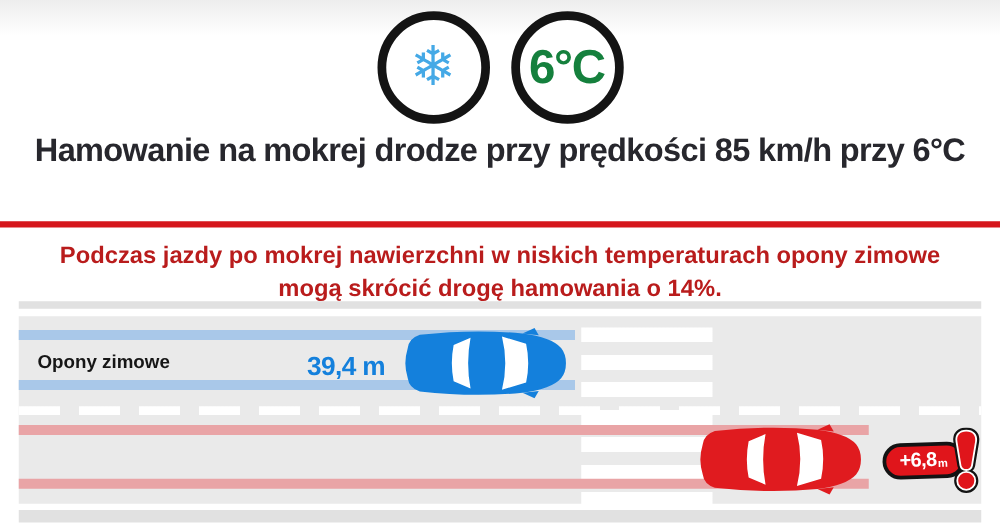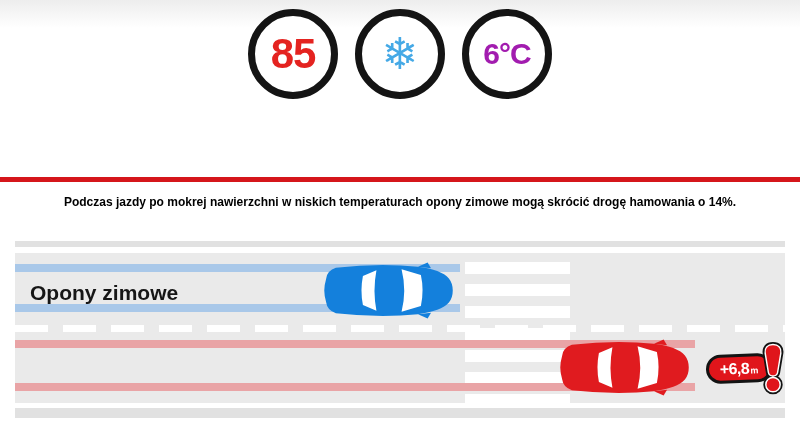--- a/index.html
+++ b/index.html
@@ -9,50 +9,50 @@
   
   .top-grad{position:absolute;left:0;top:0;width:800px;height:28px;
     background:linear-gradient(#ededed,#ffffff);}
 
   
   .badges{position:absolute;left:0;top:9px;width:800px;display:flex;justify-content:center;gap:17px;}
   .circle{width:76px;height:76px;border:7px solid #141414;border-radius:50%;background:#fff;
     display:flex;align-items:center;justify-content:center;}
   .circle .speed{color:#e42320;font-size:42px;font-weight:bold;letter-spacing:-1px;}
   .circle .snow{color:#45a9e6;font-size:44px;line-height:1;font-family:"DejaVu Sans", sans-serif;}
-  .circle .temp{color:#a21caf;font-size:30px;font-weight:bold;letter-spacing:-1px;}
+  .circle .temp{color:#15803d;font-size:38px;font-weight:bold;letter-spacing:-1px;}
 
   
   .title{position:absolute;left:0;top:106px;width:800px;text-align:center;}
   .title .inner{display:inline-block;max-width:780px;font-size:26px;font-weight:bold;
     letter-spacing:-0.5px;line-height:1.12;color:#27272d;}
   .divider{position:absolute;left:0;top:177px;width:800px;height:5px;background:#d5161b;}
 
   
   .subtitle{position:absolute;left:0;top:192px;width:800px;text-align:center;}
-  .subtitle .inner{display:inline-block;max-width:760px;font-size:12px;font-weight:bold;
-    line-height:1.4;color:#000000;}
+  .subtitle .inner{display:inline-block;max-width:760px;font-size:19px;font-weight:bold;
+    line-height:1.4;color:#b91c1c;}
 
   
   .road{position:absolute;left:0;top:0;width:800px;height:424px;}
   .shoulder{position:absolute;left:15px;width:770px;background:#e1e1e1;}
   .shoulder.top{top:241px;height:6px;}
   .shoulder.bottom{top:408px;height:10px;}
   .roadbed{position:absolute;left:15px;top:253px;width:770px;height:150px;background:#eaeaea;}
   .dashline{position:absolute;left:15px;top:325px;width:770px;height:7px;
     background:repeating-linear-gradient(90deg,#ffffff 0 33px,rgba(0,0,0,0) 33px 48px);}
   .zebra{position:absolute;left:465px;top:262px;width:105px;height:145px;
     background:repeating-linear-gradient(180deg,#ffffff 0 12px,rgba(0,0,0,0) 12px 22px);}
   .stripe{position:absolute;height:8px;}
   .stripe.blue{left:15px;width:445px;background:#a9c8e9;}
   .stripe.blue.s1{top:264px;} .stripe.blue.s2{top:304px;}
   .stripe.pink{left:15px;width:680px;background:#e9a4a6;}
   .stripe.pink.s1{top:340px;} .stripe.pink.s2{top:383px;}
 
-  .lane-label{position:absolute;left:30px;font-size:21px;font-weight:bold;color:#161616;}
+  .lane-label{position:absolute;left:30px;font-size:15px;font-weight:bold;color:#161616;}
   .lane-label.winter{top:281px;} .lane-label.summer{top:361px;}
   .dist{position:absolute;width:140px;text-align:right;font-size:21px;font-weight:bold;letter-spacing:-0.5px;}
   .dist.winter{left:168px;top:282px;color:#1480dc;}
   .dist.summer{left:418px;top:358px;color:#cf2027;}
 
   .car{position:absolute;width:142px;height:57px;}
   .car.winter{left:318px;top:262px;}
   .car.summer{left:554px;top:339px;}
   .car-blue .body{fill:#1480dc;} .car-red .body{fill:#e01b1f;}
   .car .glass{fill:#ffffff;}
@@ -66,50 +66,51 @@
 </style>
 </head>
 <body>
 
 <div class="stage">
 
   <div class="top-grad"></div>
 
   <div class="badges">
     <div class="circle">
-      <span class="speed">85</span>
-    </div>
-    <div class="circle">
       <span class="snow">❄</span>
     </div>
     <div class="circle">
       <span class="temp">6°C</span>
     </div>
   </div>
 
+  <div class="title">
+    <span class="inner">Hamowanie na mokrej drodze przy prędkości 85 km/h przy 6°C</span>
+  </div>
 
   <div class="divider"></div>
 
   <div class="subtitle">
     <span class="inner">Podczas jazdy po mokrej nawierzchni w niskich temperaturach opony zimowe mogą skrócić drogę hamowania o 14%.</span>
   </div>
 
   <div class="road">
     <div class="shoulder top"></div>
     <div class="roadbed"></div>
     <div class="dashline"></div>
     <div class="zebra"></div>
 
     <div class="stripe blue s1"></div>
     <div class="stripe blue s2"></div>
     <div class="stripe pink s1"></div>
     <div class="stripe pink s2"></div>
 
     <div class="lane-label winter">Opony zimowe</div>
 
+    <div class="dist winter">39,4 m</div>
 
     <svg class="car winter car-blue" viewBox="0 0 280 118">
       <path class="body" d="M200,10 L220,1 L227,13 Z"></path>
       <path class="body" d="M200,108 L220,117 L227,105 Z"></path>
       <path class="body" d="M30,12 Q120,2 200,10 Q248,16 264,34 Q272,44 272,59 Q272,74 264,84 Q248,102 200,108 Q120,116 30,106 Q12,100 10,84 Q6,70 6,59 Q6,48 10,34 Q12,18 30,12 Z"></path>
       <path class="glass" d="M166,15 L206,27 Q213,59 206,91 L166,103 Q177,59 166,15 Z"></path>
       <path class="glass" d="M114,17 L86,29 Q80,59 86,89 L114,101 Q106,59 114,17 Z"></path>
     </svg>
 
     <svg class="car summer car-red" viewBox="0 0 280 118">

